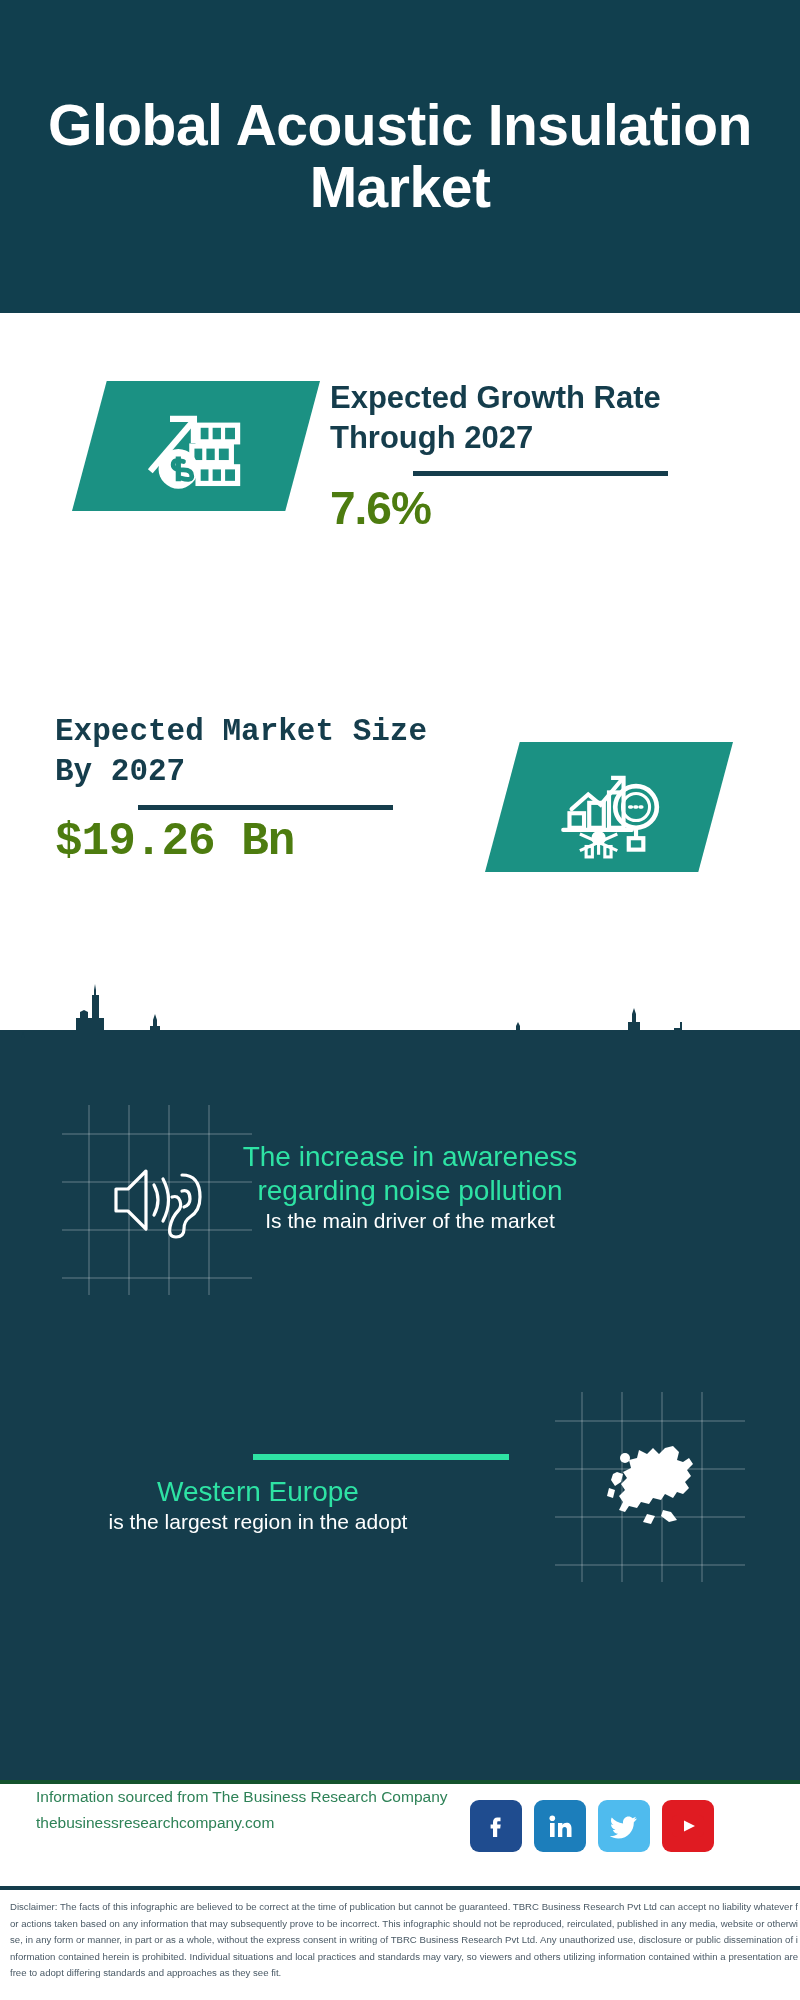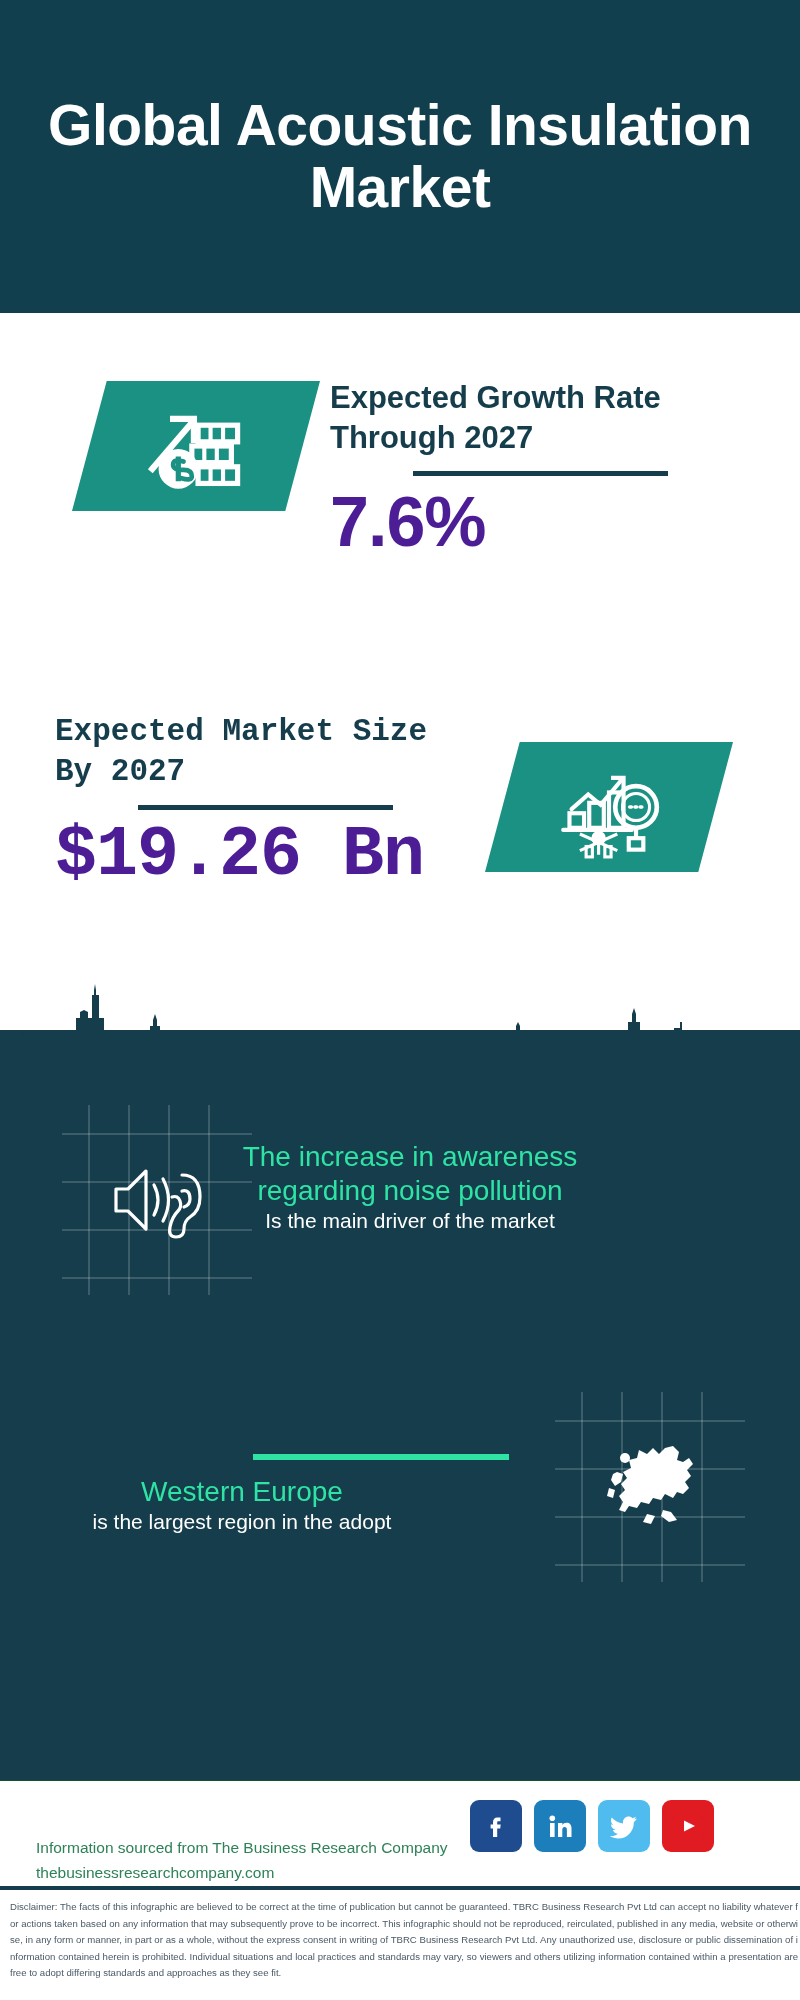--- a/index.html
+++ b/index.html
@@ -45,21 +45,21 @@
   .stat { position:absolute; text-align:left; }
   #stat-growth { left:330px; top:378px; width:420px; }
   #stat-size   { left:55px;  top:712px; width:420px;font-family:Liberation Mono, monospace; }
   .stat-label {
     color:#153d4c; font-weight:bold; font-size:31px; line-height:1.28;
   }
   .stat-rule {
     height:5px; background:#153d4c; width:255px; margin:14px auto 6px auto;
   }
   .stat-value {
-    color:#4c1d95; font-weight:bold; font-size:70px; line-height:1.15;
+    color:#4d7c0f; font-weight:bold; font-size:46px; line-height:1.15;
     letter-spacing:-1px;
   }
 
   
   .dark-zone {
     position:absolute; left:0; top:1030px; width:800px; height:750px;
     background:#153d4c;
   }
   .skyline {
     position:absolute; left:0; top:960px; width:800px; height:120px;
@@ -78,38 +78,38 @@
     position:absolute; left:50%; top:50%;
     transform:translate(-50%,-50%);
     width:110px; height:110px;
   }
   #box-noise  { left:62px;  top:1105px; }
   #box-region { left:555px; top:1392px; }
 
   
   .callout { position:absolute; text-align:center; }
   #callout-driver { left:210px; top:1140px; width:400px; }
-  #callout-region { left:32px;  top:1475px; width:420px; }
+  #callout-region { left:48px;  top:1475px; width:420px; }
   .callout-hi {
     color:#2ee3a4; font-weight:normal; font-size:28px; line-height:1.22;
   }
   .callout-sub {
     color:#ffffff; font-size:21px; line-height:1.24; font-weight:normal;
   }
   .mid-divider {
     position:absolute; left:253px; top:1454px;
     width:256px; height:6px; background:#2ee3a4;
   }
 
   
   .footer {
     position:absolute; left:0; top:1780px; width:800px; height:106px;
     background:#ffffff;
-    border-top:1px solid #14532d;
-    display:flex; align-items:flex-end;
+    border-top:4px solid #14532d;
+    display:flex; align-items:flex-start;
   }
   .footer-text { margin-left:36px; }
   .footer-line {
     color:#2e8257; font-size:15.5px; line-height:1.65; white-space:nowrap;
   }
   .socials {
     position:absolute; left:470px; top:1800px;
     display:flex; gap:12px; align-items:center;
   }
   .social {

